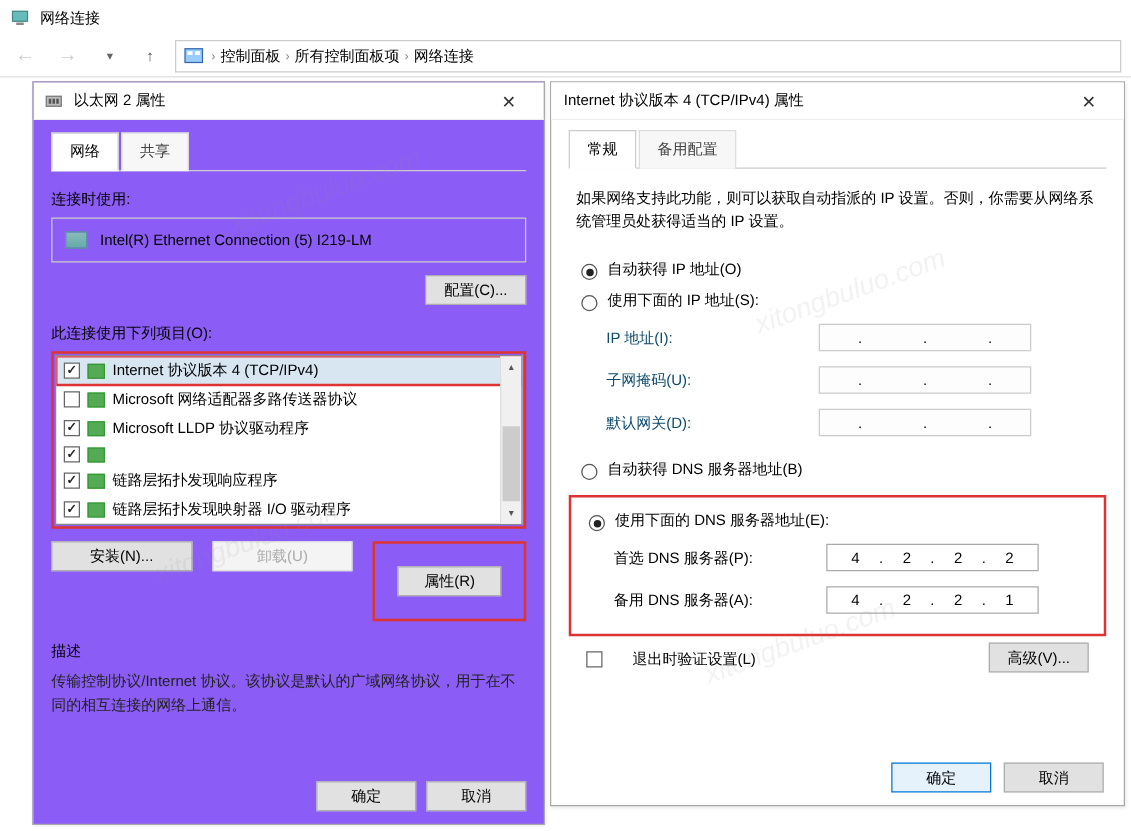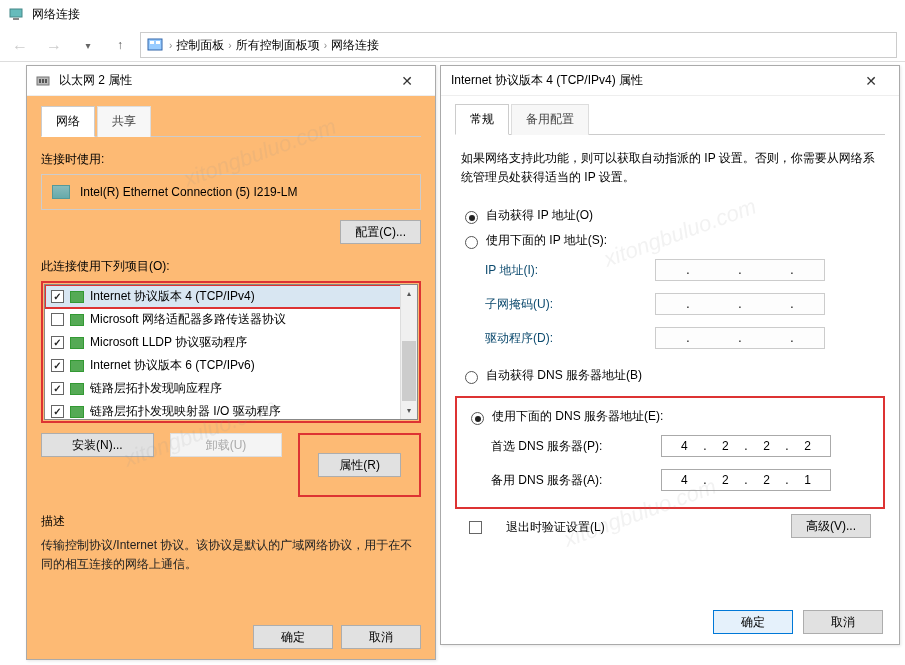--- a/index.html
+++ b/index.html
@@ -12,21 +12,21 @@
   .explorer-nav { display: flex; align-items: center; padding: 4px 8px; gap: 10px; height: 34px; }
   .nav-arrow { width: 24px; height: 24px; display: flex; align-items: center; justify-content: center; color: #666; font-size: 16px; }
   .nav-arrow.disabled { color: #ccc; }
   .nav-up { width: 20px; height: 20px; display: flex; align-items: center; justify-content: center; color: #555; }
   .breadcrumb-wrap { flex: 1; display: flex; align-items: center; border: 1px solid #ccc; height: 26px; padding: 0 6px; background: #fff; }
   .breadcrumb-icon { width: 16px; height: 16px; margin-right: 6px; }
   .breadcrumb { display: flex; align-items: center; gap: 4px; }
   .crumb-sep { color: #888; font-size: 10px; }
   
   
-  .dialog-left { position: absolute; left: 26px; top: 65px; width: 410px; height: 595px; background: #fdba74; border: 1px solid #aaa; box-shadow: 1px 1px 3px rgba(0,0,0,0.1); }
+  .dialog-left { position: absolute; left: 26px; top: 65px; width: 410px; height: 595px; background: #8b5cf6; border: 1px solid #aaa; box-shadow: 1px 1px 3px rgba(0,0,0,0.1); }
   .dlg-titlebar { height: 30px; display: flex; align-items: center; padding: 0 8px; border-bottom: 1px solid #eee; background: #fff; }
   .dlg-titlebar .ticon { width: 16px; height: 16px; margin-right: 8px; }
   .dlg-titlebar .close { margin-left: auto; width: 40px; height: 28px; display: flex; align-items: center; justify-content: center; font-size: 14px; color: #333; }
   .dlg-body { padding: 10px 14px 0 14px; }
   .tabs { display: flex; border-bottom: 1px solid #ccc; margin-bottom: 14px; }
   .tab { padding: 6px 14px; border: 1px solid #ccc; border-bottom: none; background: #fff; margin-right: 2px; margin-bottom: -1px; position: relative; }
   .tab.inactive { background: #f7f7f7; border-color: #ddd; color: #444; }
   .tab.active { background: #fff; border-bottom: 1px solid #fff; }
   
   .field-label { margin-bottom: 6px; }
@@ -170,21 +170,20 @@
               <span>Microsoft 网络适配器多路传送器协议</span>
             </div>
             <div class="list-row">
               <span class="chk checked"></span>
               <span class="proto-icon"></span>
               <span>Microsoft LLDP 协议驱动程序</span>
             </div>
             <div class="list-row">
               <span class="chk checked"></span>
               <span class="proto-icon"></span>
-              <span>Internet 协议版本 6 (TCP/IPv6)</span>
             </div>
             <div class="list-row">
               <span class="chk checked"></span>
               <span class="proto-icon"></span>
               <span>链路层拓扑发现响应程序</span>
             </div>
             <div class="list-row">
               <span class="chk checked"></span>
               <span class="proto-icon"></span>
               <span>链路层拓扑发现映射器 I/O 驱动程序</span>
@@ -252,21 +251,21 @@
     </div>
     <div class="param-row">
       <span class="plabel">子网掩码(U):</span>
       <span class="ip-input disabled">
           <span class="ip-dot">.</span>
           <span class="ip-dot">.</span>
           <span class="ip-dot">.</span>
         </span>
     </div>
     <div class="param-row">
-      <span class="plabel">驱动程序(D):</span>
+      <span class="plabel">默认网关(D):</span>
       <span class="ip-input disabled">
           <span class="ip-dot">.</span>
           <span class="ip-dot">.</span>
           <span class="ip-dot">.</span>
         </span>
     </div>
 
     <div style="height:8px"></div>
 
     <div class="radio-row">

